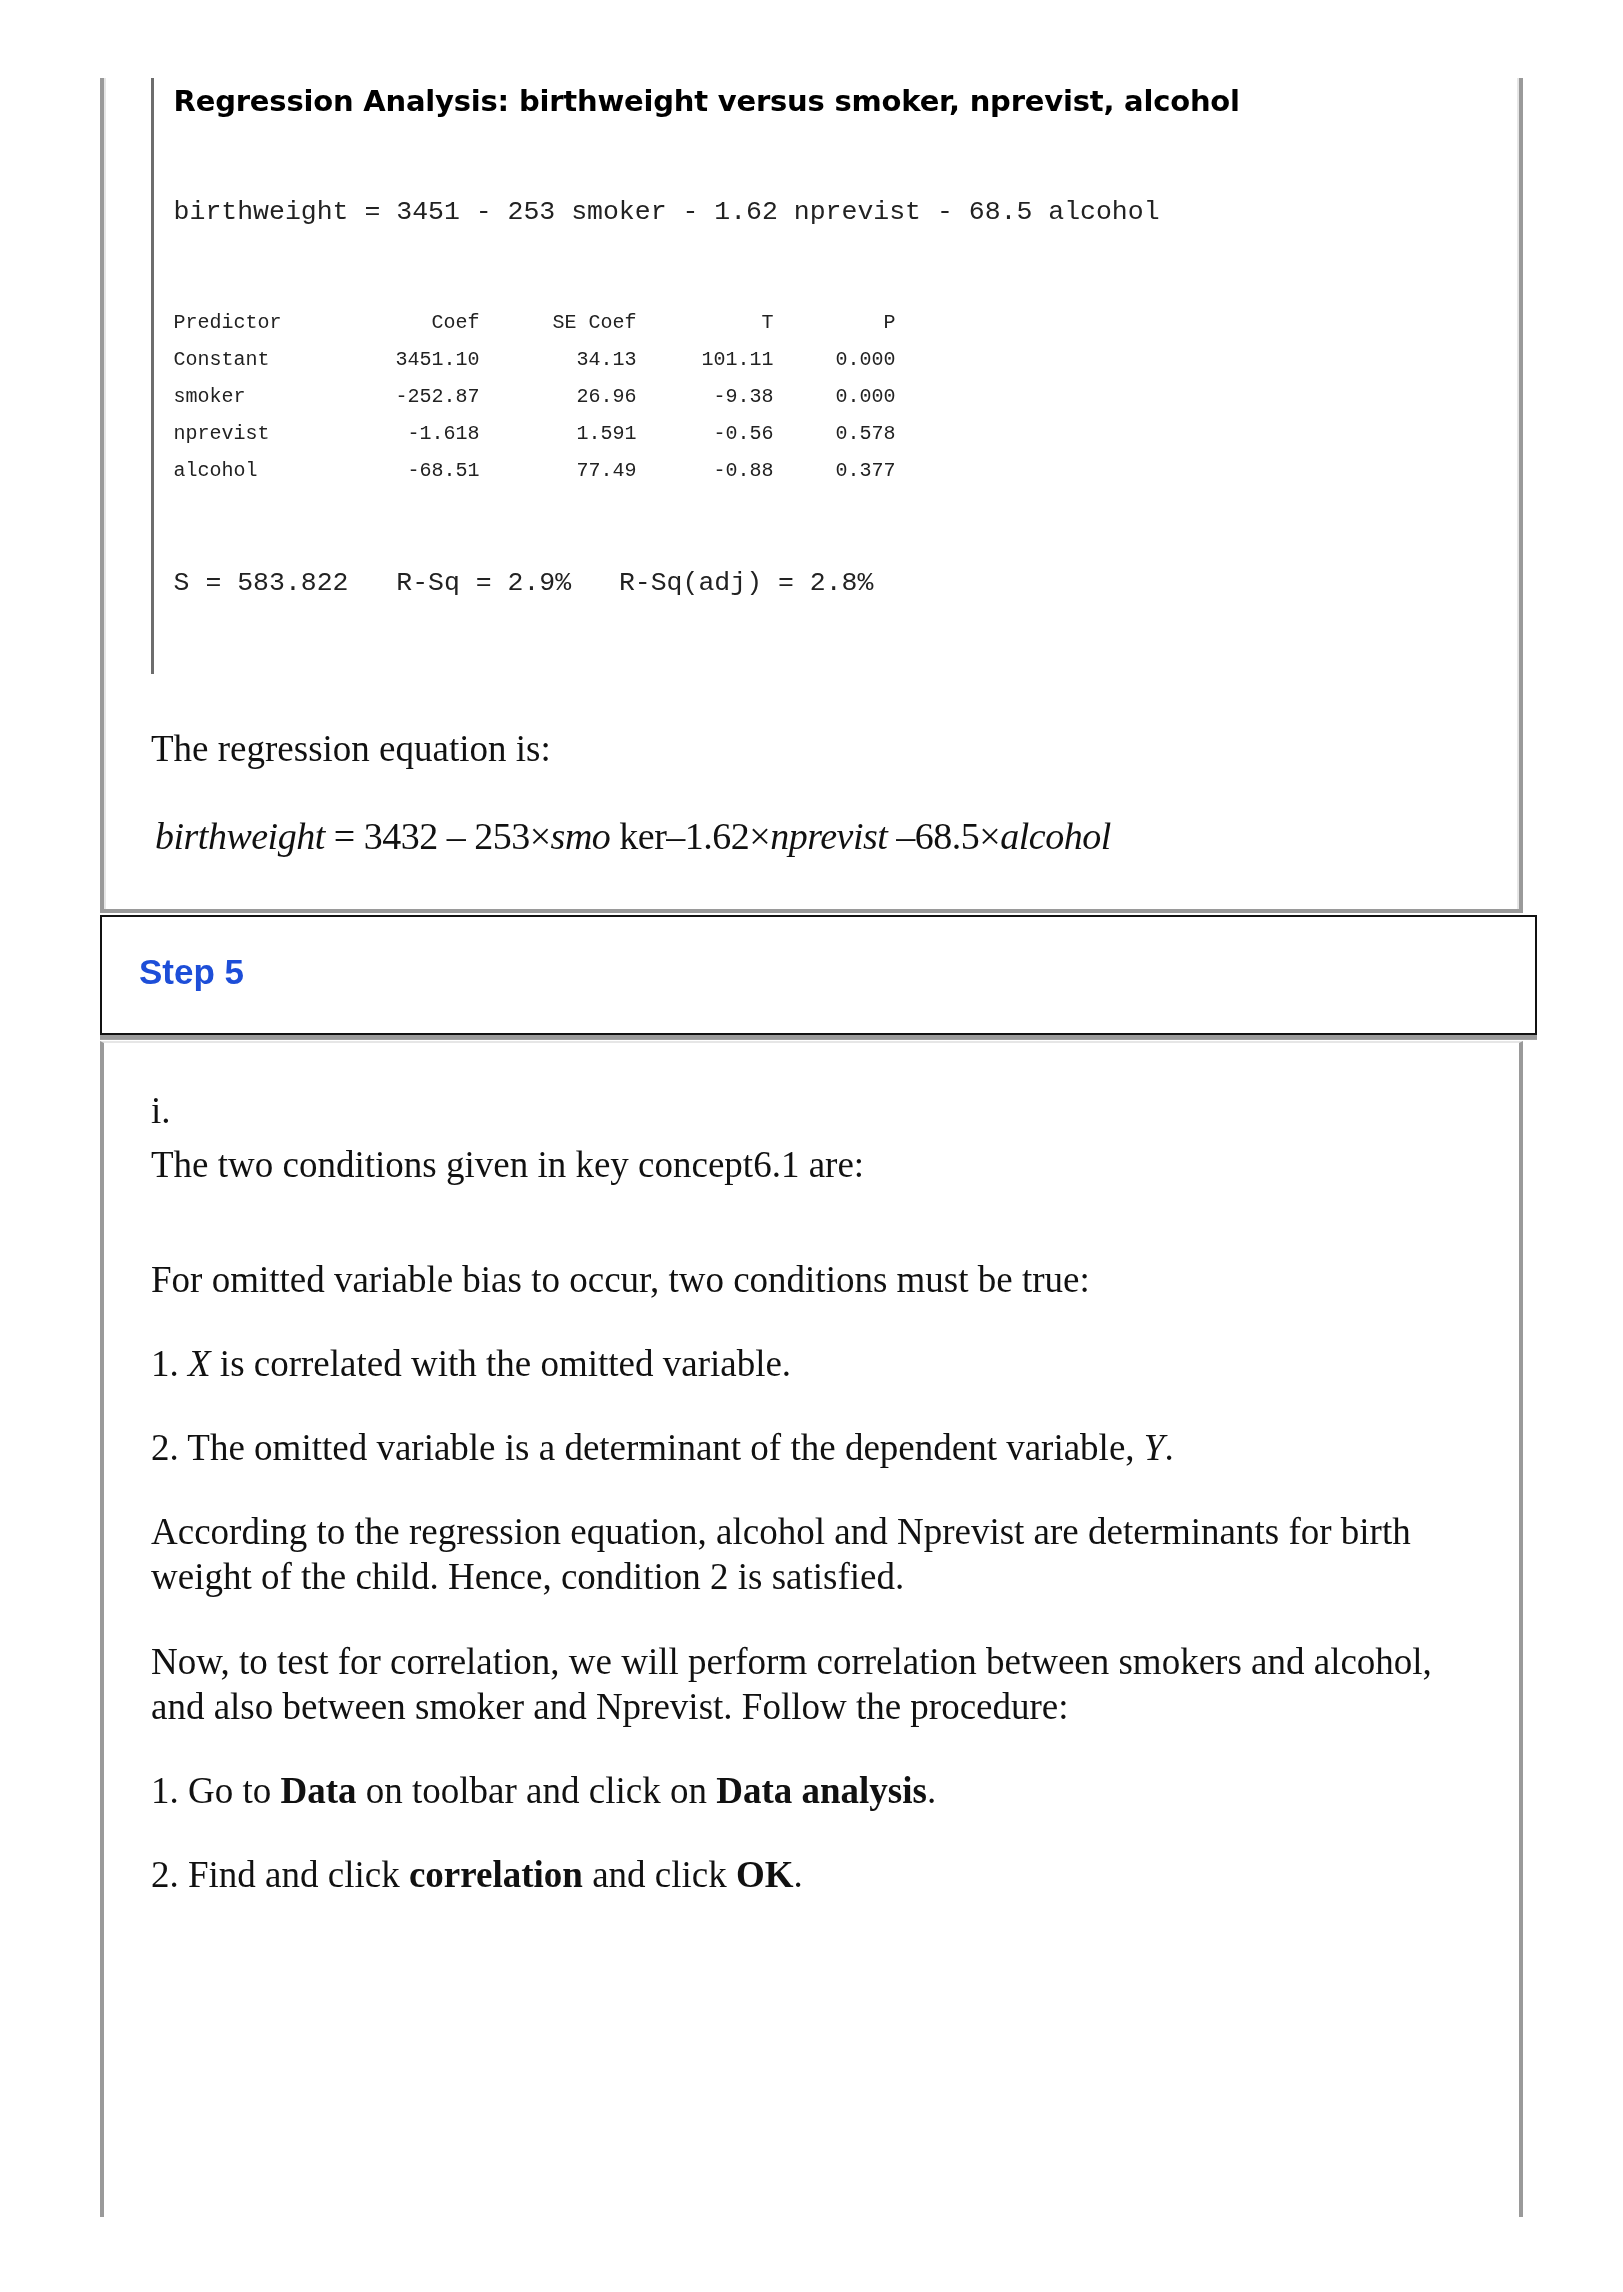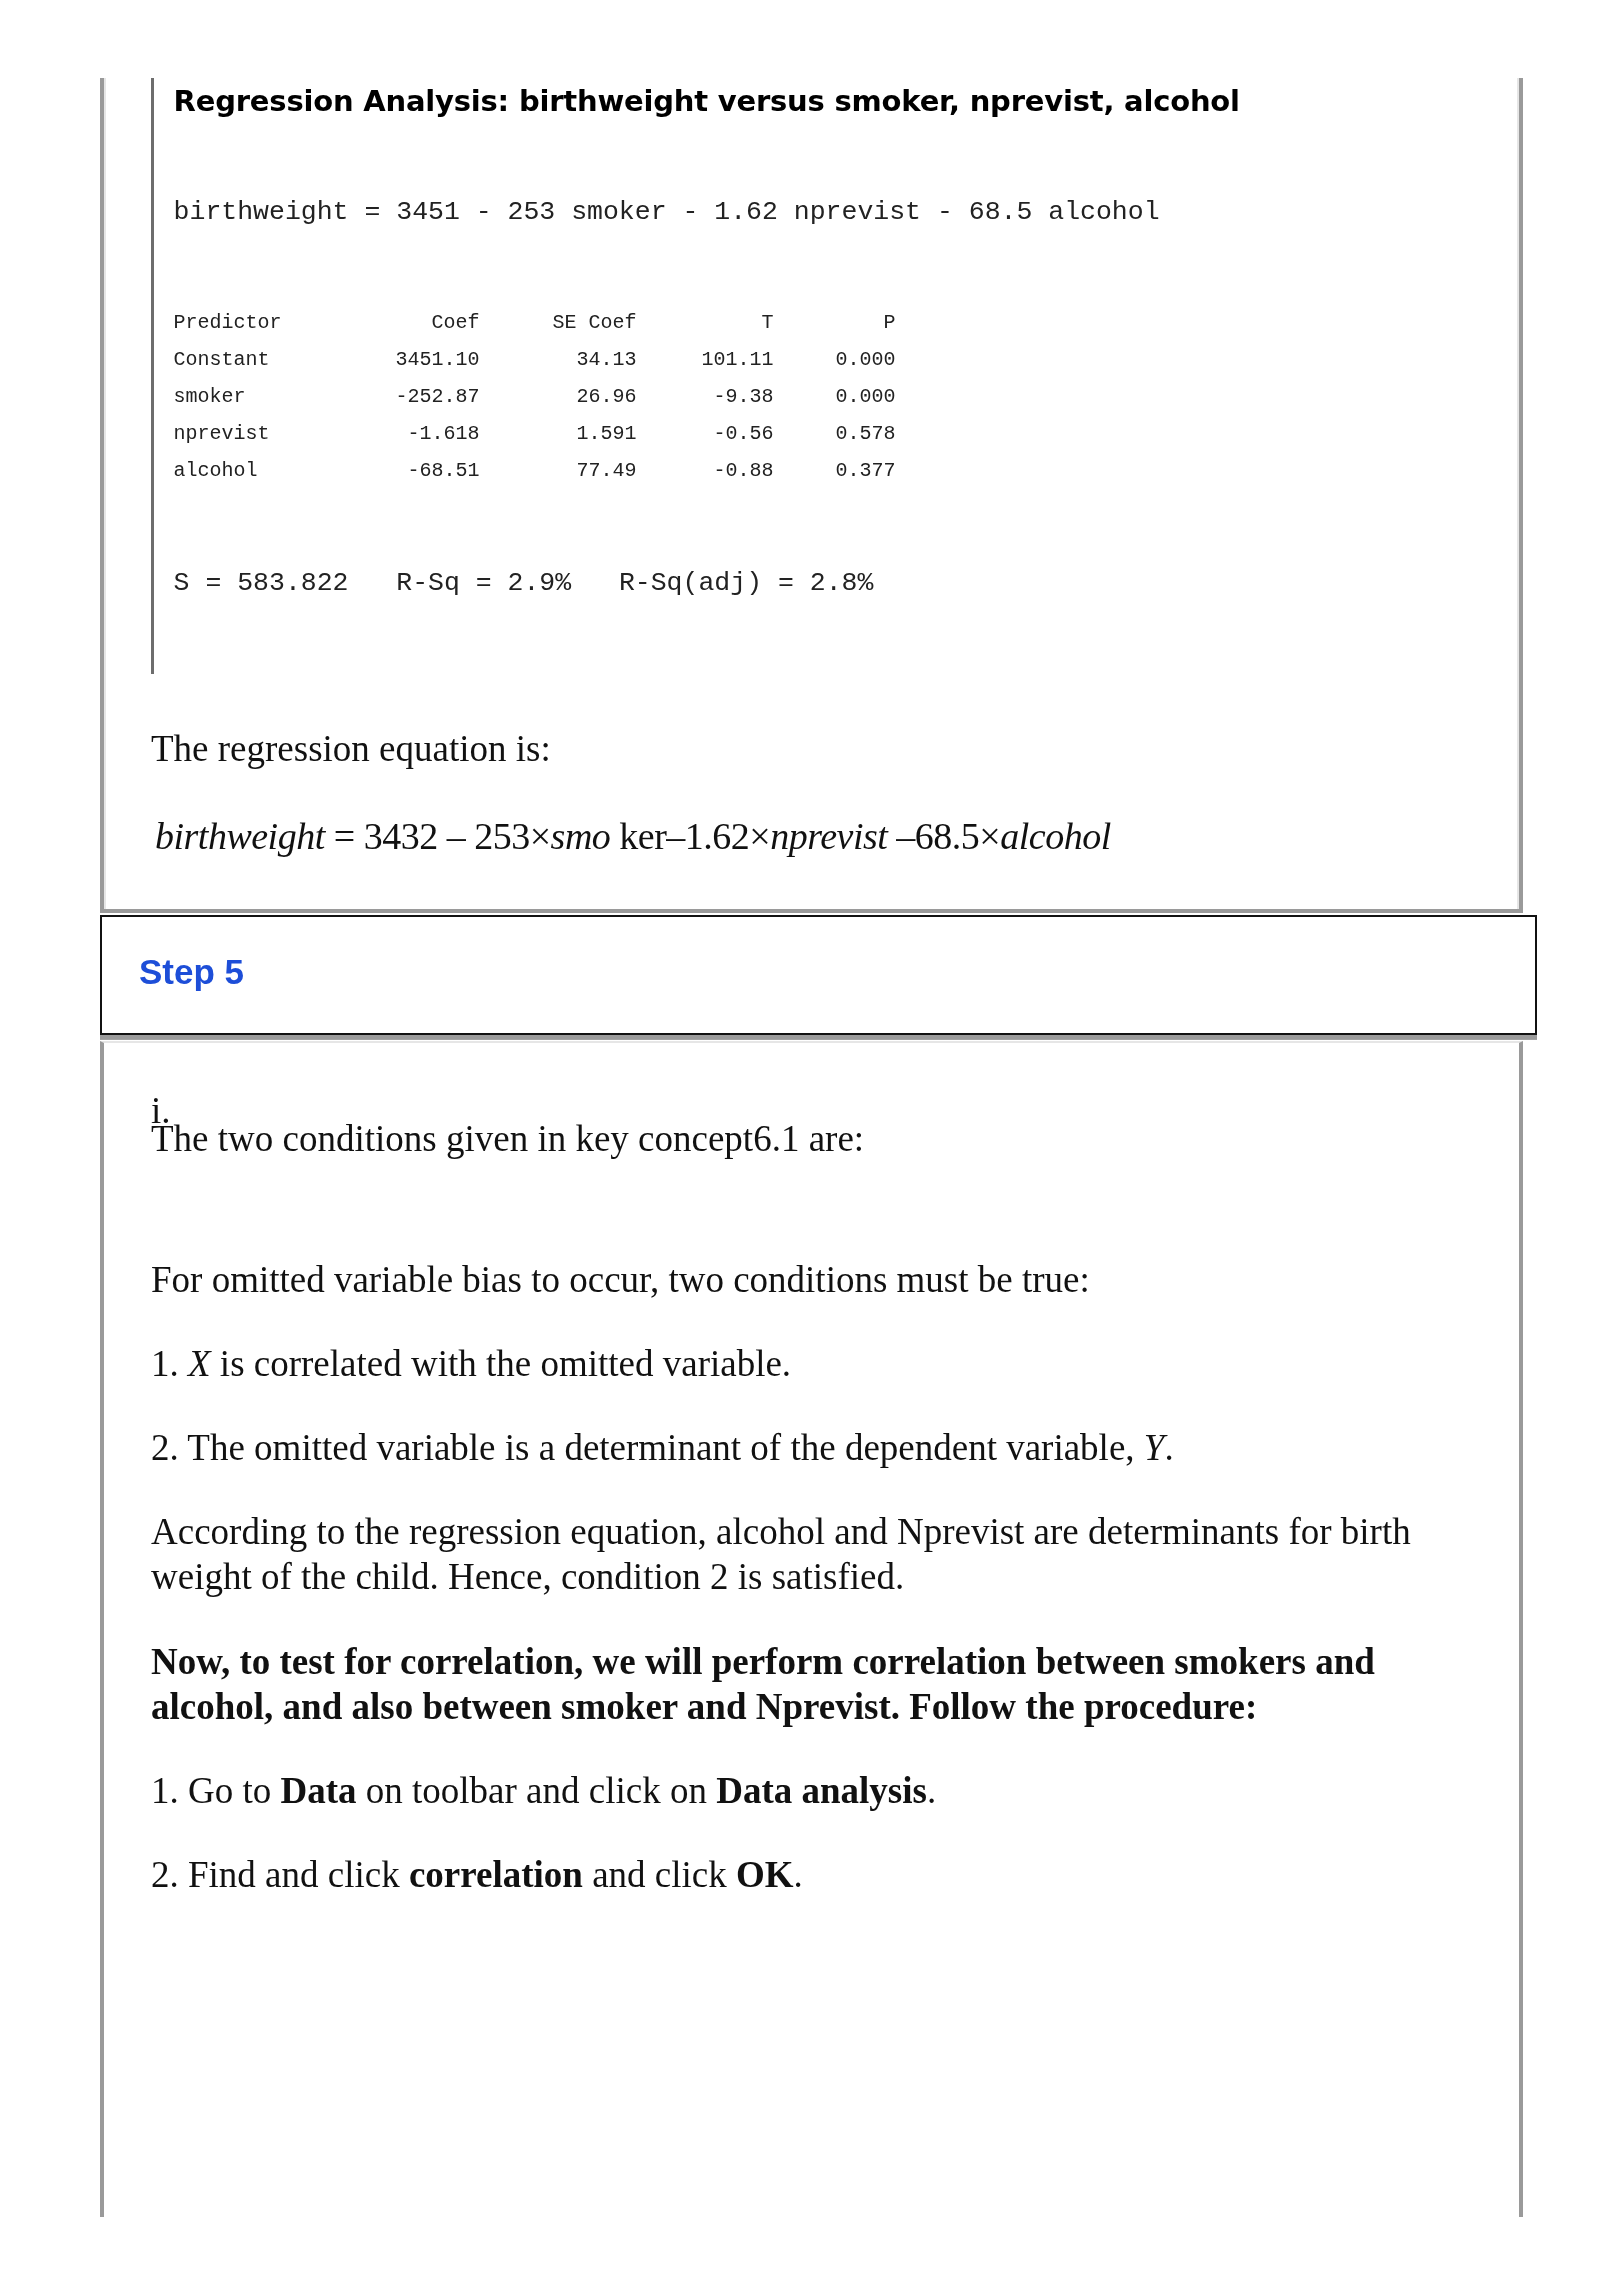--- a/index.html
+++ b/index.html
@@ -64,26 +64,26 @@
       border-top: 2px solid #e6e6e6;
     }
     .body-text {
       position: absolute; left: 151px; width: 1294px;
       font-family: "Liberation Serif", "DejaVu Serif", serif; font-size: 37px; color: #111;
       line-height: 45px;
     }
     .body-text b { font-weight: bold; }
     .body-text i { font-style: italic; }
     .p-i { top: 1088px; }
-    .p1 { top: 1116px; }
+    .p1 { top: 1142px; }
     .p2 { top: 1257px; }
     .p3 { top: 1341px; }
     .p4 { top: 1425px; }
     .p5 { top: 1509px; }
-    .p6 { top: 1639px; font-weight: bold; }
+    .p6 { top: 1639px; }
     .p7 { top: 1768px; }
     .p8 { top: 1852px; }
   </style>
 </head>
 <body>
 
 <div class="panel-top"></div>
 
 <div class="minitab">
   <div class="mt-title">Regression Analysis: birthweight versus smoker, nprevist, alcohol</div>

